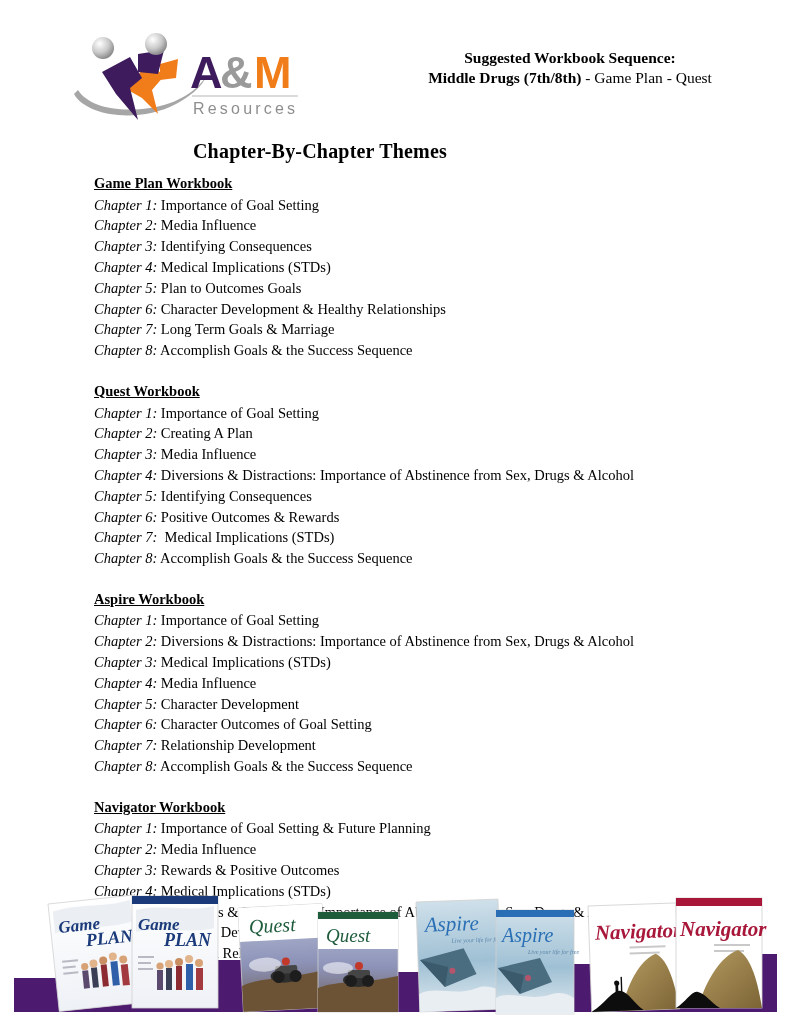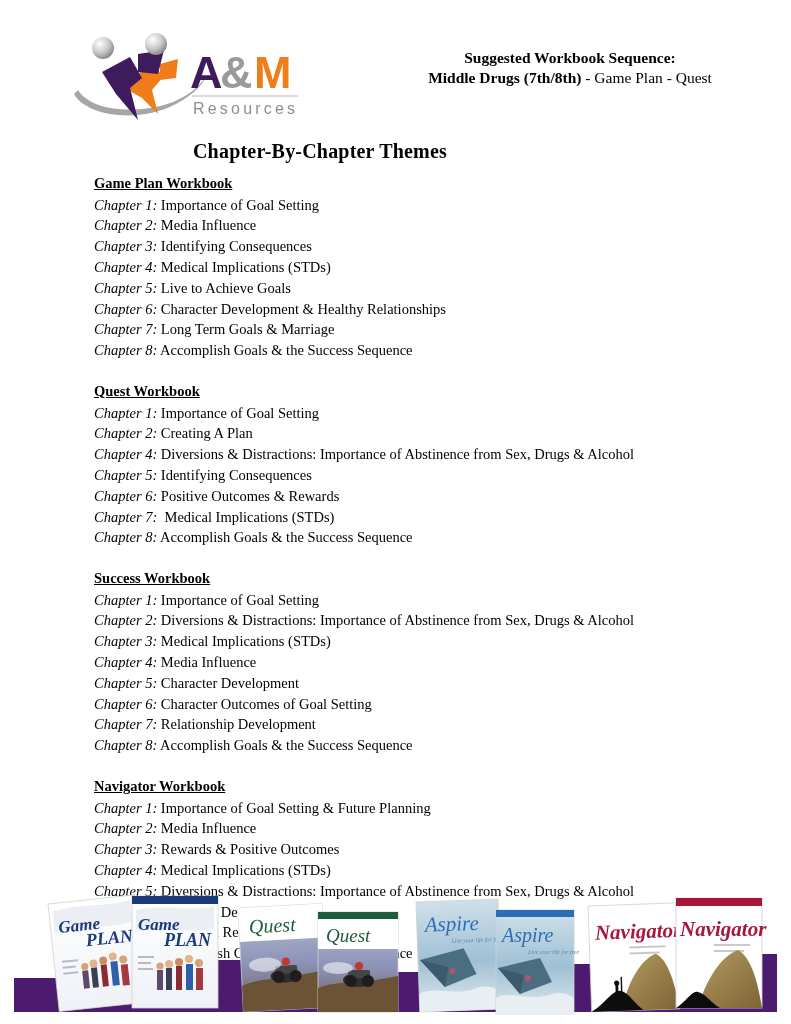--- a/index.html
+++ b/index.html
@@ -148,37 +148,38 @@
 
 <div class="page-title">Chapter-By-Chapter Themes</div>
 
 <div class="content" id="content-root">
     <div class="workbook-section">
       <div class="workbook-title">Game Plan Workbook</div>
       <div class="chapter-line"><span class="chapter-label">Chapter 1:</span><span class="chapter-text"> Importance of Goal Setting</span></div>
       <div class="chapter-line"><span class="chapter-label">Chapter 2:</span><span class="chapter-text"> Media Influence</span></div>
       <div class="chapter-line"><span class="chapter-label">Chapter 3:</span><span class="chapter-text"> Identifying Consequences</span></div>
       <div class="chapter-line"><span class="chapter-label">Chapter 4:</span><span class="chapter-text"> Medical Implications (STDs)</span></div>
-      <div class="chapter-line"><span class="chapter-label">Chapter 5:</span><span class="chapter-text"> Live to Achieve Goals</span></div>
+      <div class="chapter-line"><span class="chapter-label">Chapter 5:</span><span class="chapter-text"> Plan to Outcomes Goals</span></div>
       <div class="chapter-line"><span class="chapter-label">Chapter 6:</span><span class="chapter-text"> Character Development &amp; Healthy Relationships</span></div>
       <div class="chapter-line"><span class="chapter-label">Chapter 7:</span><span class="chapter-text"> Long Term Goals &amp; Marriage</span></div>
       <div class="chapter-line"><span class="chapter-label">Chapter 8:</span><span class="chapter-text"> Accomplish Goals &amp; the Success Sequence</span></div>
     </div>
     <div class="workbook-section">
       <div class="workbook-title">Quest Workbook</div>
       <div class="chapter-line"><span class="chapter-label">Chapter 1:</span><span class="chapter-text"> Importance of Goal Setting</span></div>
       <div class="chapter-line"><span class="chapter-label">Chapter 2:</span><span class="chapter-text"> Creating A Plan</span></div>
+      <div class="chapter-line"><span class="chapter-label">Chapter 3:</span><span class="chapter-text"> Media Influence</span></div>
       <div class="chapter-line"><span class="chapter-label">Chapter 4:</span><span class="chapter-text"> Diversions &amp; Distractions: Importance of Abstinence from Sex, Drugs &amp; Alcohol</span></div>
       <div class="chapter-line"><span class="chapter-label">Chapter 5:</span><span class="chapter-text"> Identifying Consequences</span></div>
       <div class="chapter-line"><span class="chapter-label">Chapter 6:</span><span class="chapter-text"> Positive Outcomes &amp; Rewards</span></div>
       <div class="chapter-line"><span class="chapter-label">Chapter 7:</span><span class="chapter-text">  Medical Implications (STDs)</span></div>
       <div class="chapter-line"><span class="chapter-label">Chapter 8:</span><span class="chapter-text"> Accomplish Goals &amp; the Success Sequence</span></div>
     </div>
     <div class="workbook-section">
-      <div class="workbook-title">Success Workbook</div>
+      <div class="workbook-title">Aspire Workbook</div>
       <div class="chapter-line"><span class="chapter-label">Chapter 1:</span><span class="chapter-text"> Importance of Goal Setting</span></div>
       <div class="chapter-line"><span class="chapter-label">Chapter 2:</span><span class="chapter-text"> Diversions &amp; Distractions: Importance of Abstinence from Sex, Drugs &amp; Alcohol</span></div>
       <div class="chapter-line"><span class="chapter-label">Chapter 3:</span><span class="chapter-text"> Medical Implications (STDs)</span></div>
       <div class="chapter-line"><span class="chapter-label">Chapter 4:</span><span class="chapter-text"> Media Influence</span></div>
       <div class="chapter-line"><span class="chapter-label">Chapter 5:</span><span class="chapter-text"> Character Development</span></div>
       <div class="chapter-line"><span class="chapter-label">Chapter 6:</span><span class="chapter-text"> Character Outcomes of Goal Setting</span></div>
       <div class="chapter-line"><span class="chapter-label">Chapter 7:</span><span class="chapter-text"> Relationship Development</span></div>
       <div class="chapter-line"><span class="chapter-label">Chapter 8:</span><span class="chapter-text"> Accomplish Goals &amp; the Success Sequence</span></div>
     </div>
     <div class="workbook-section">

